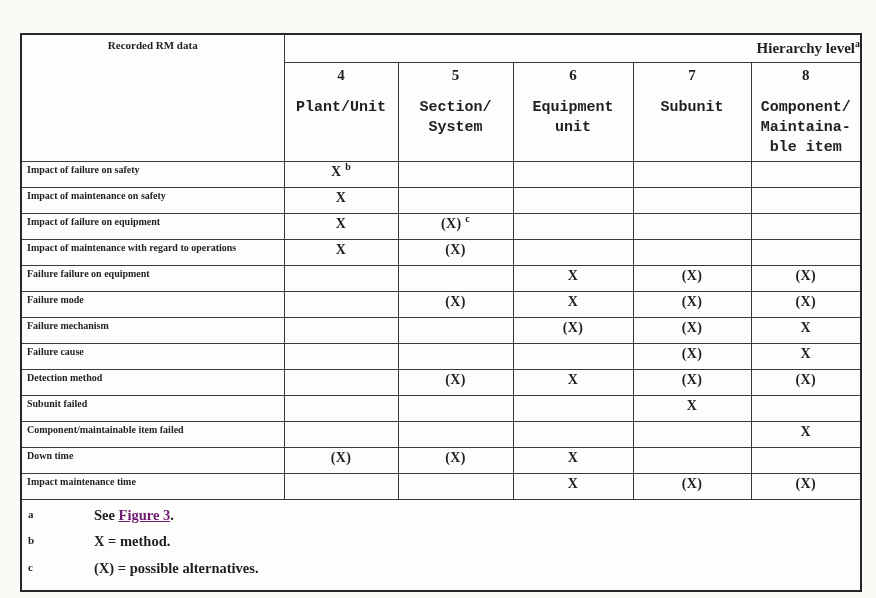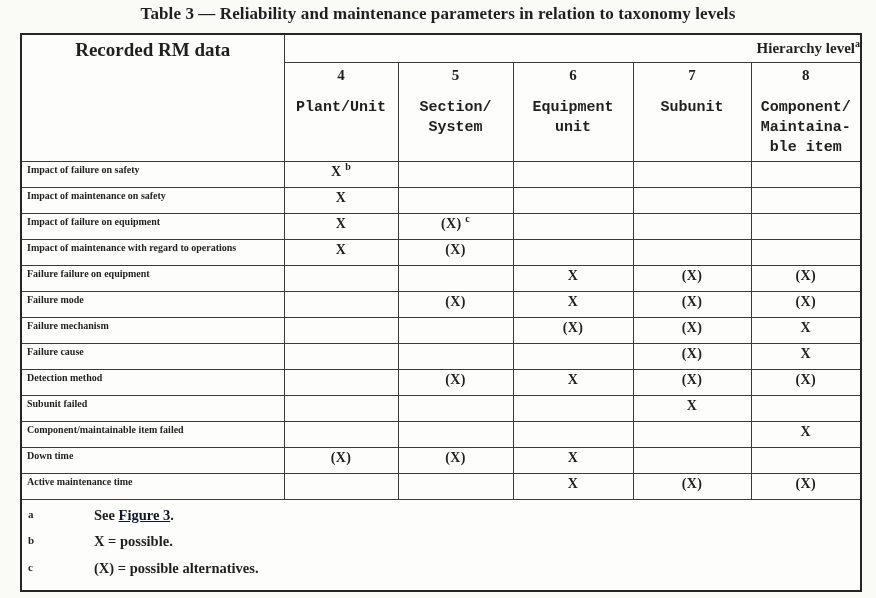--- a/index.html
+++ b/index.html
@@ -30,21 +30,21 @@
   }
   .rm-table th, .rm-table td {
     border: 1px solid #3a3a3a;
     padding: 0;
     overflow: hidden;
   }
   
   th.corner {
     vertical-align: top;
     text-align: center;
-    font-size: 19px;
+    font-size: 11px;
     font-weight: 700;
     padding-top: 4px;
   }
   th.group {
     height: 27px;
     text-align: right;
     font-size: 15px;
     font-weight: 700;
     vertical-align: middle;
   }
@@ -88,32 +88,31 @@
   }
   .fn-line { margin-bottom: 9px; font-size: 14.5px; font-weight: 600; line-height: 1.2; }
   .fn-marker {
     display: inline-block;
     width: 66px;
     font-size: 11px;
     vertical-align: top;
     padding-top: 1px;
   }
   a.fig-link {
-    color: #0f172a;
+    color: #701a75;
     text-decoration: underline;
     cursor: pointer;
     margin-top: 8px;
   }
 </style>
 </head>
 <body>
 
 <div class="page">
 
-  <div class="title">Table 3 — Reliability and maintenance parameters in relation to taxonomy levels</div>
 
   <table class="rm-table">
     <colgroup>
       <col style="width:263px">
       <col style="width:114px">
       <col style="width:115px">
       <col style="width:120px">
       <col style="width:118px">
       <col style="width:110px">
     </colgroup>
@@ -240,36 +239,36 @@
         </tr>
         <tr>
           <td class="row-label">Down time</td>
           <td class="val">(X)</td>
           <td class="val">(X)</td>
           <td class="val">X</td>
           <td class="val"></td>
           <td class="val"></td>
         </tr>
         <tr>
-          <td class="row-label">Active maintenance time</td>
+          <td class="row-label">Impact maintenance time</td>
           <td class="val"></td>
           <td class="val"></td>
           <td class="val">X</td>
           <td class="val">(X)</td>
           <td class="val">(X)</td>
         </tr>
       </tbody>
     <tfoot>
       <tr>
         <td class="footnotes" colspan="6">
           <div class="fn-line">
             <span class="fn-marker">a</span><span>See </span><a class="fig-link">Figure 3</a><span>.</span>
           </div>
           <div class="fn-line">
-            <span class="fn-marker">b</span><span>X = possible.</span>
+            <span class="fn-marker">b</span><span>X = method.</span>
           </div>
           <div class="fn-line">
             <span class="fn-marker">c</span><span>(X) = possible alternatives.</span>
           </div>
         </td>
       </tr>
     </tfoot>
   </table>
 </div>
 

